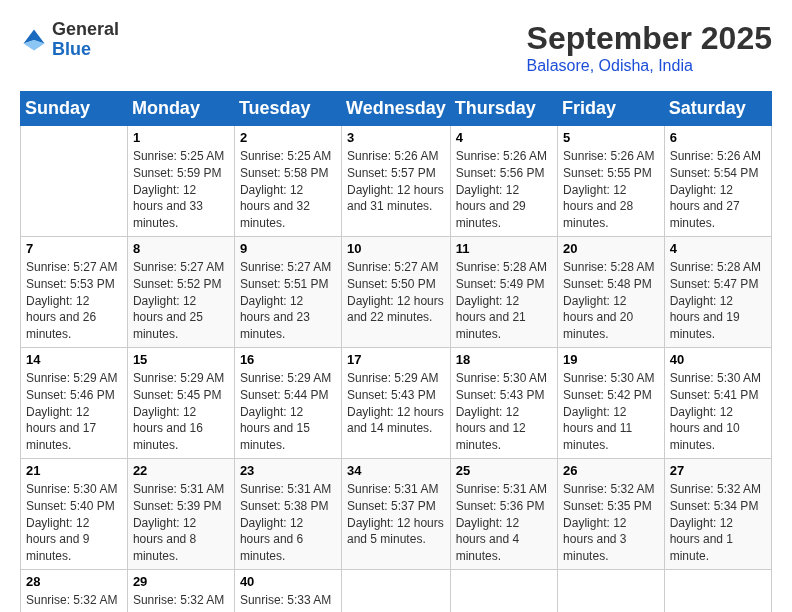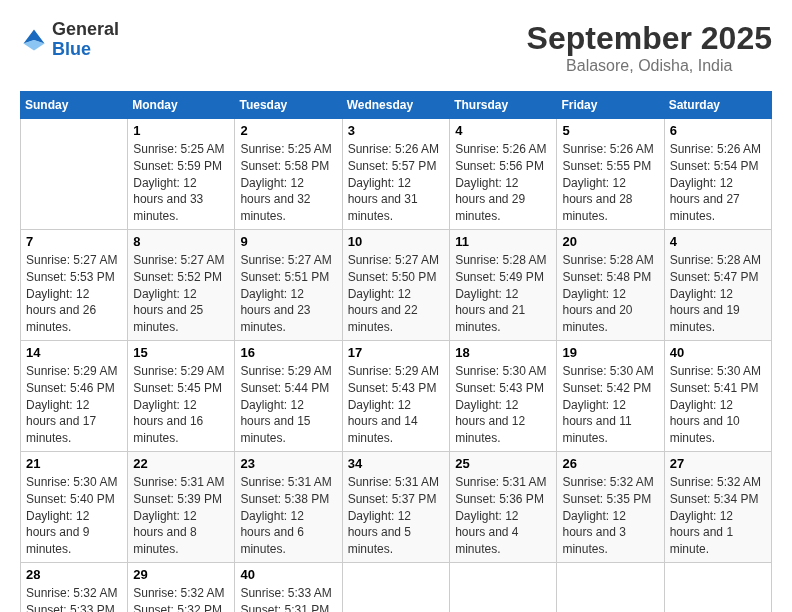--- a/index.html
+++ b/index.html
@@ -26,42 +26,42 @@
       font-weight: bold;
       line-height: 1.1;
     }
     .logo-general { color: #333; }
     .logo-blue { color: #1a6abf; }
     .logo-icon {
       width: 28px;
       height: 28px;
     }
     .title-block {
-      text-align: center;
+      text-align: left;
     }
     .month-title {
       font-size: 32px;
       font-weight: bold;
       color: #333;
     }
     .location {
       font-size: 16px;
-      color: #737373;
+      color: #1d4ed8;
     }
     table {
       width: 100%;
       border-collapse: collapse;
       font-size: 11px;
     }
     thead th {
       background-color: #1a6abf;
       color: #fff;
       padding: 6px 4px;
       text-align: left;
-      font-size: 12px;
+      font-size: 18px;
       font-weight: bold;
       border: 1px solid #1a6abf;
     }
     tbody td {
       border: 1px solid #ccc;
       vertical-align: top;
       padding: 4px 5px;
       min-height: 80px;
       width: 108px;
     }

